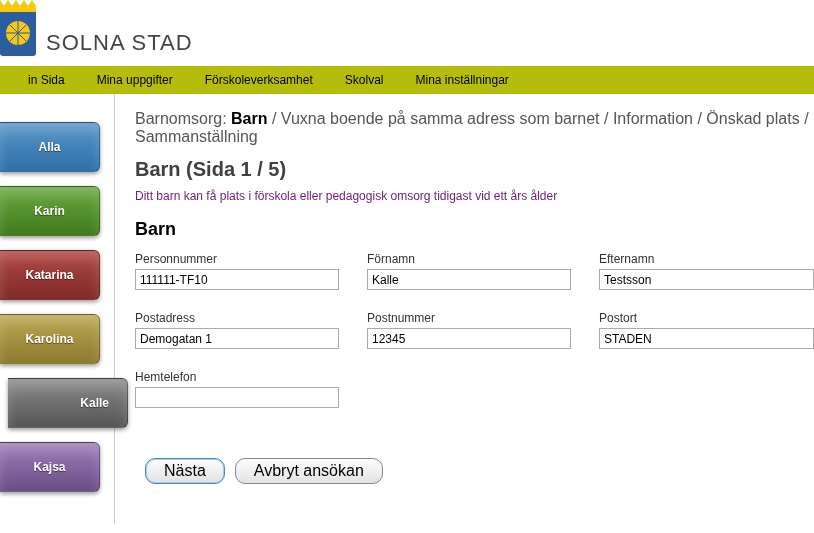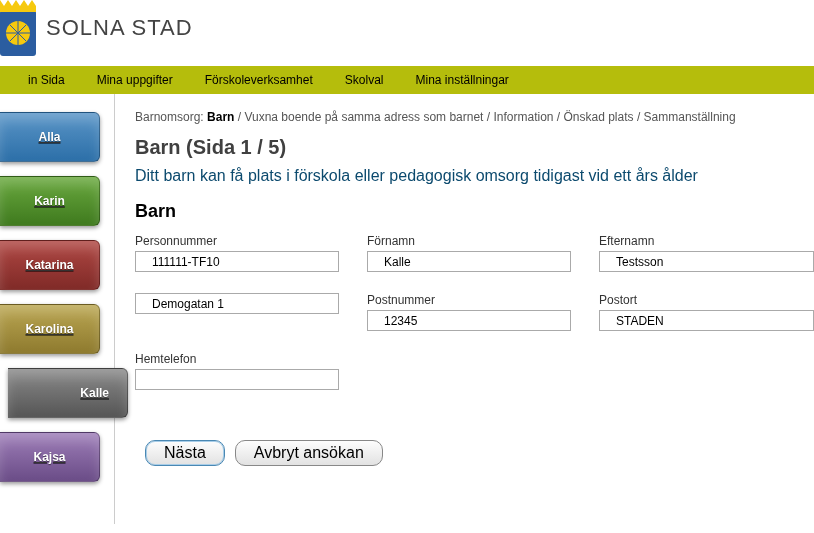--- a/index.html
+++ b/index.html
@@ -1,53 +1,53 @@
 <!DOCTYPE html>
 <html><head>
   <meta charset="utf-8">
   <style>
     * { margin: 0; padding: 0; box-sizing: border-box; }
     body { font-family: Arial, Helvetica, sans-serif; font-size: 13px; color: #333; background: #fff; width: 814px; }
     
-    .header { display: flex; align-items: center; padding: 0 0 10px 0; }
+    .header { display: flex; align-items: flex-end; padding: 0 0 10px 0; }
     .logo { width: 36px; height: 56px; margin-right: 10px; }
     .logo-svg { width: 36px; height: 56px; }
     .site-name { font-size: 22px; color: #444; font-weight: normal; letter-spacing: 1px; }
     
     .topnav { background: #b5bd0c; display: flex; align-items: center; height: 28px; padding-left: 12px; }
     .topnav-item { padding: 0 16px; color: #000; font-size: 12px; cursor: pointer; line-height: 28px; }
     
     .container { display: flex; }
     
-    .sidebar { width: 115px; background: #fff; padding-top: 18px; border-right: 1px solid #ccc; min-height: 430px; text-decoration: underline; }
+    .sidebar { width: 115px; background: #fff; padding-top: 28px; border-right: 1px solid #ccc; min-height: 430px; }
     
     .side-tab { width: 100px; height: 50px; margin-bottom: 14px; border-radius: 0 6px 6px 0; display: flex; align-items: center; justify-content: center; color: #fff; font-size: 12px; cursor: pointer; box-shadow: inset 0 8px 12px rgba(255,255,255,0.18), 0 2px 4px rgba(0,0,0,0.4); border: 1px solid rgba(0,0,0,0.25); border-left: none; position: relative; text-shadow: 0 1px 1px rgba(0,0,0,0.5); font-weight: bold; }
     .side-tab.blue   { background: linear-gradient(to bottom, #5a95c7, #2c6fa8); }
     .side-tab.green  { background: linear-gradient(to bottom, #6aa93f, #3f7a1e); }
     .side-tab.red    { background: linear-gradient(to bottom, #b04844, #802a27); }
     .side-tab.olive  { background: linear-gradient(to bottom, #bba753, #8e7a2e); }
     .side-tab.grey   { background: linear-gradient(to bottom, #8a8a8a, #555); width: 120px; margin-left: 8px; justify-content: flex-end; padding-right: 18px; }
     .side-tab.purple { background: linear-gradient(to bottom, #9e7eb8, #6a4c87); }
     
     .content { flex: 1; padding: 16px 0 0 20px; }
     
-    .breadcrumb { font-size: 12px; color: #555; margin-bottom: 12px; }
+    .breadcrumb { font-size: 16px; color: #555; margin-bottom: 12px; }
     .breadcrumb .active { font-weight: bold; color: #000; }
     
     h1.page-title { font-size: 20px; font-weight: bold; margin-bottom: 8px; color: #404040; }
-    .intro { font-size: 16px; color: #0c4a6e; margin-bottom: 16px; }
+    .intro { font-size: 12px; color: #701a75; margin-bottom: 16px; }
     h2.section-title { font-size: 18px; font-weight: bold; margin-bottom: 12px; color: #000; }
     
     .form-row { display: flex; gap: 28px; margin-bottom: 21px; }
     .field { display: flex; flex-direction: column; }
     .field.w1 { width: 204px; }
     .field.w2 { width: 204px; }
     .field.w3 { flex: 1; min-width: 150px; }
     .field label { font-size: 12px; color: #333; margin-bottom: 3px; }
-    .field input { border: 1px solid #aaa; height: 21px; padding: 2px 16px; font-size: 12px; }
+    .field input { border: 1px solid #aaa; height: 21px; padding: 2px 4px; font-size: 12px; }
     
     .buttons { margin-top: 50px; display: flex; gap: 10px; padding-left: 10px; }
     .btn { font-size: 16px; padding: 3px 18px; border: 1px solid #888; background: linear-gradient(to bottom, #fdfdfd, #e2e2e2); cursor: pointer; border-radius: 10px; }
     .btn.primary { border: 1px solid #4a88b3; box-shadow: 0 0 0 1px #a8cde8 inset; }
   </style>
 </head>
 <body>
 
 <div class="header">
   <div class="logo">
@@ -126,20 +126,21 @@
         <input type="text" value="Kalle" style="">
       </div>
       <div class="field w3">
         <label>Efternamn</label>
         <input type="text" value="Testsson" style="">
       </div>
     </div>
 
     <div class="form-row">
       <div class="field w1">
+        <label>Postadress</label>
         <input type="text" value="Demogatan 1" style="">
       </div>
       <div class="field w2">
         <label>Postnummer</label>
         <input type="text" value="12345" style="">
       </div>
       <div class="field w3">
         <label>Postort</label>
         <input type="text" value="STADEN" style="">
       </div>

